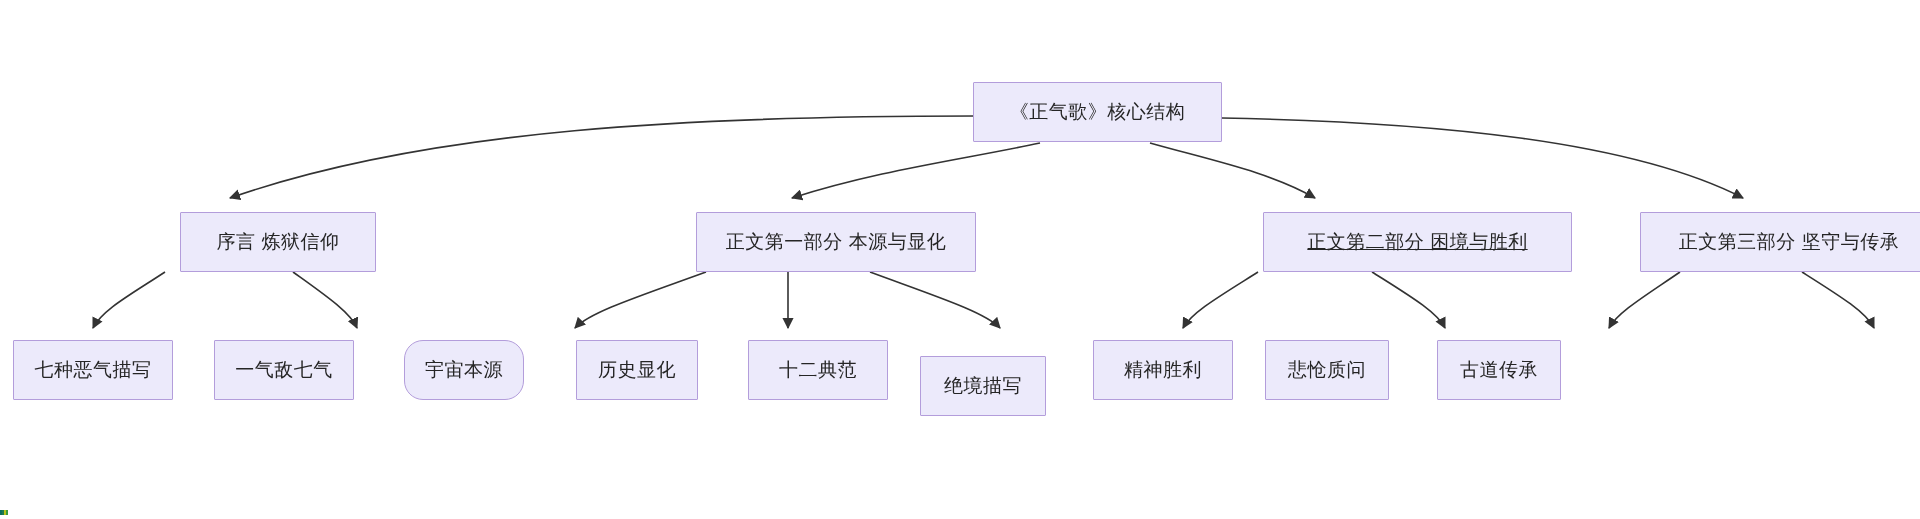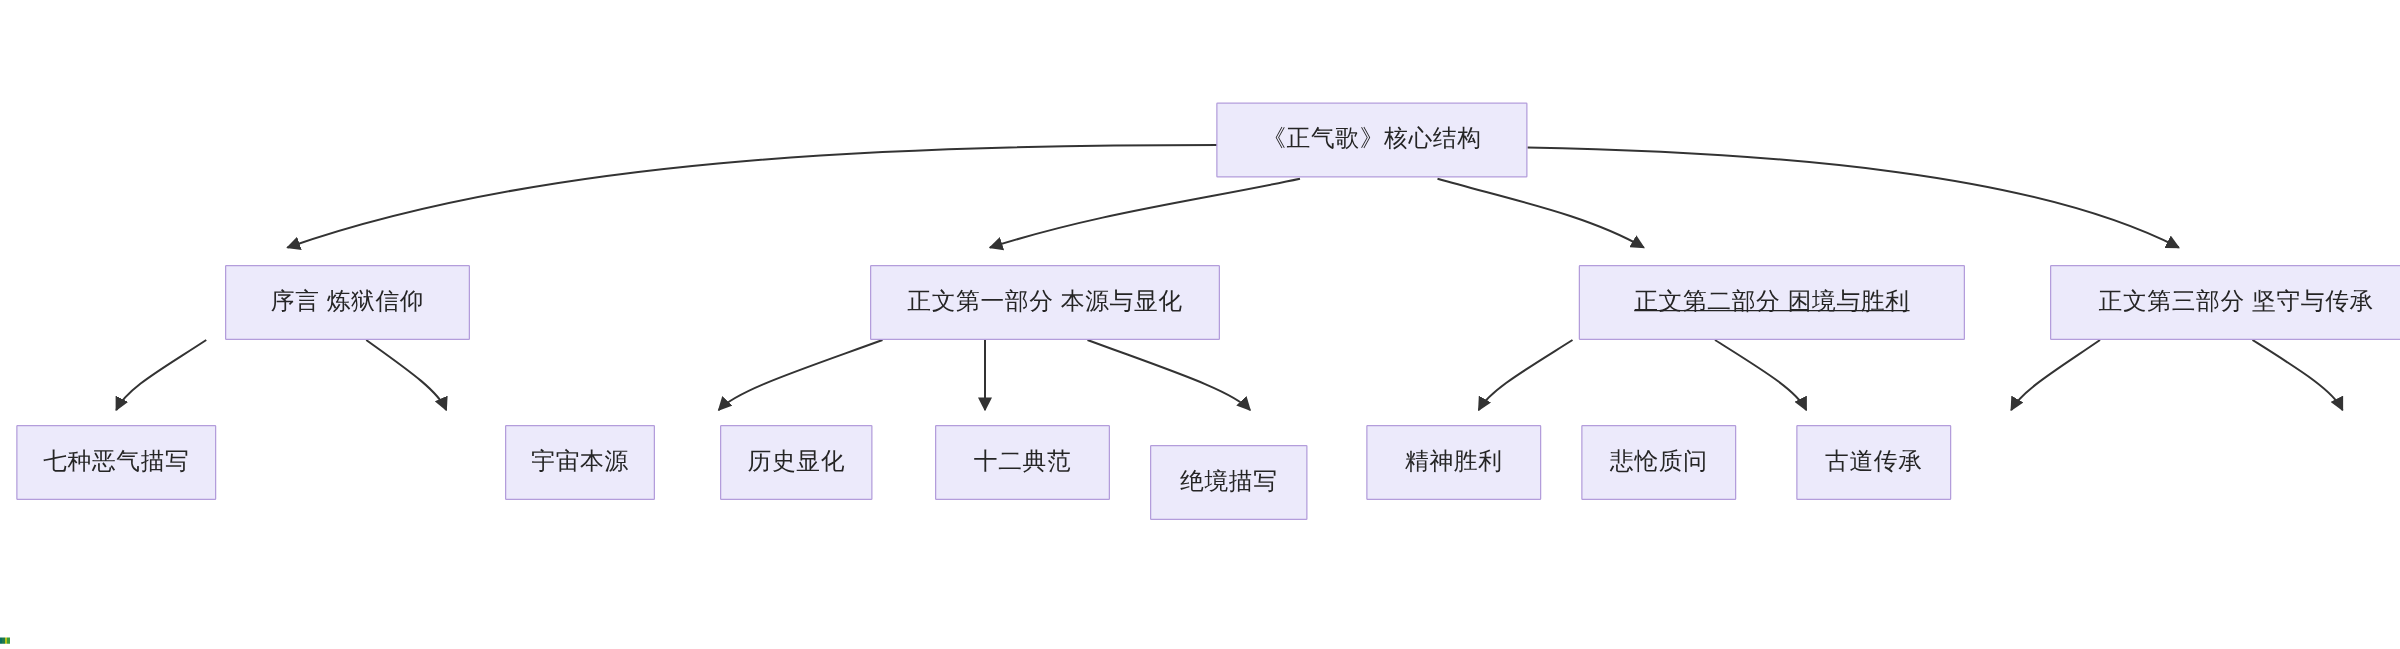--- a/index.html
+++ b/index.html
@@ -81,22 +81,25 @@
   </div>
 
   <div class="node lvl2" style="left:1592px; top:212px; width:298px; height:60px;">
     <span class="node-label">正文第三部分 坚守与传承</span>
   </div>
 
   <div class="node lvl3" style="left:13px; top:340px; width:160px; height:60px;">
     <span class="node-label">七种恶气描写</span>
   </div>
 
+  <div class="node lvl3" style="left:214px; top:340px; width:140px; height:60px;">
+    <span class="node-label">一气敌七气</span>
+  </div>
 
-  <div class="node lvl3" style="left:404px; top:340px; width:120px; height:60px;">
+  <div class="node lvl3" style="left:404px; top:340px; width:120px; height:60px;border-radius:19px;">
     <span class="node-label">宇宙本源</span>
   </div>
 
   <div class="node lvl3" style="left:576px; top:340px; width:122px; height:60px;">
     <span class="node-label">历史显化</span>
   </div>
 
   <div class="node lvl3" style="left:748px; top:340px; width:140px; height:60px;">
     <span class="node-label">十二典范</span>
   </div>

